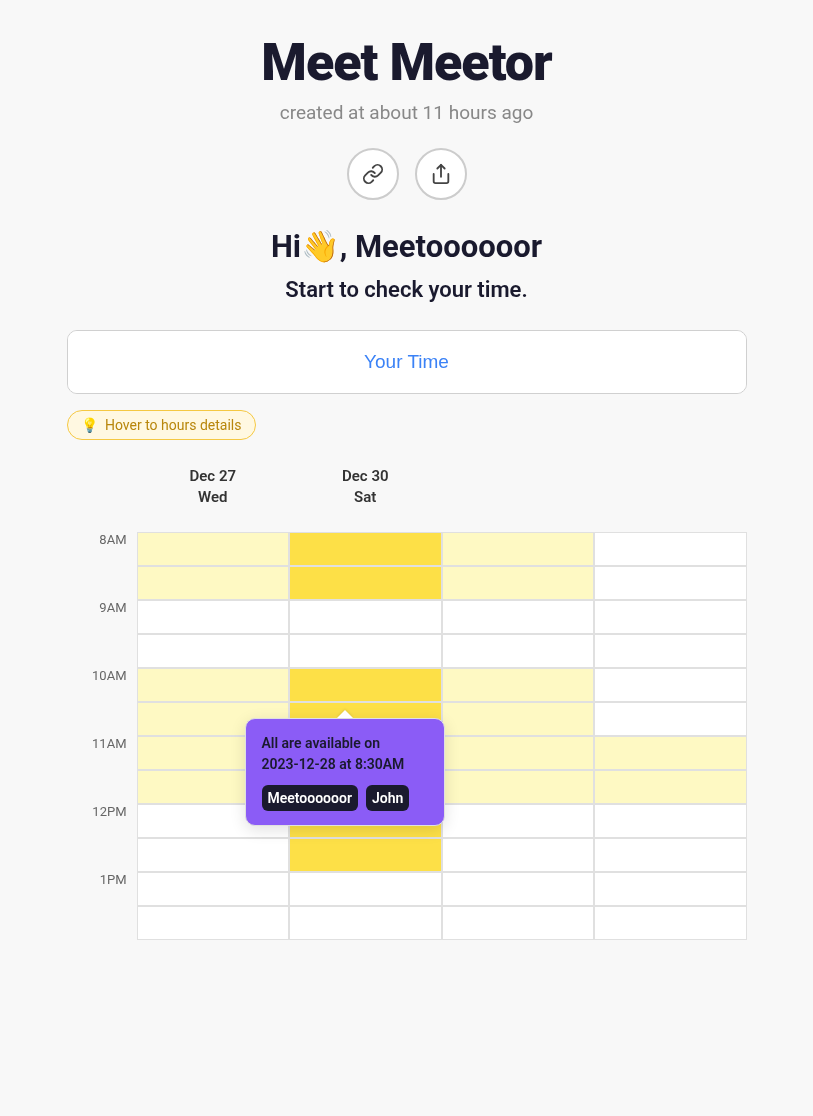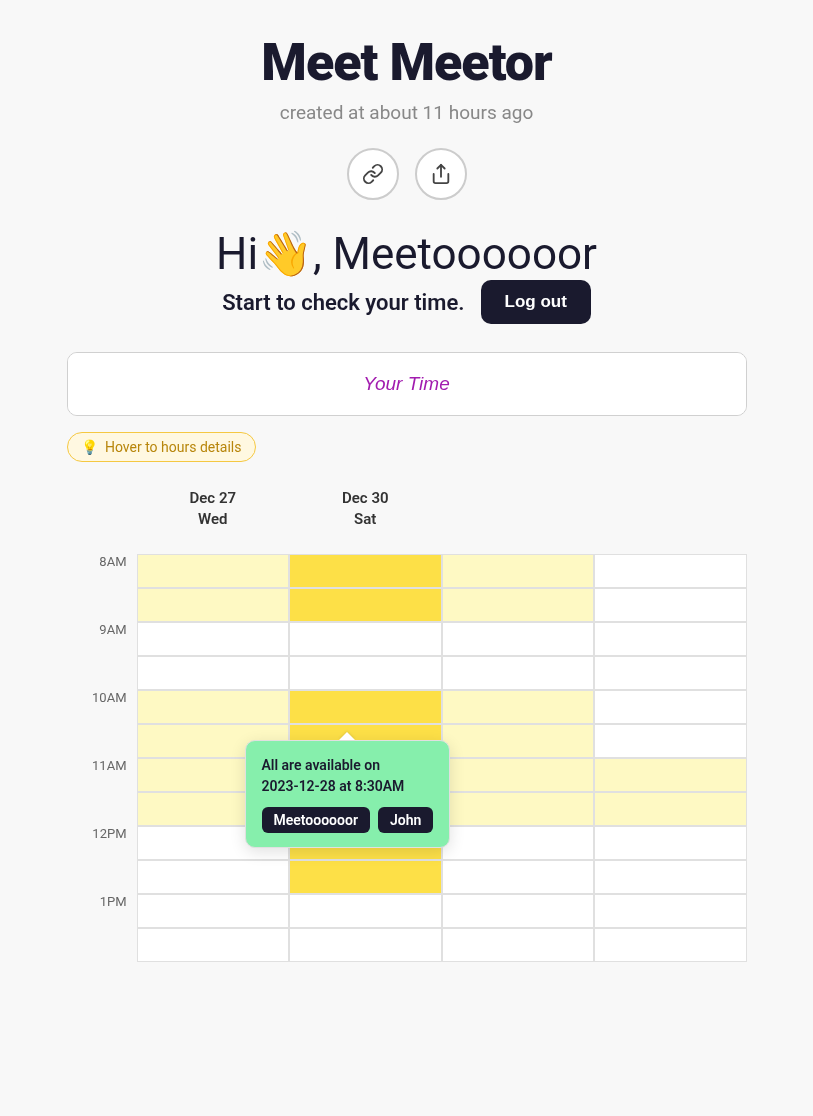--- a/index.html
+++ b/index.html
@@ -41,23 +41,24 @@
       border: 2px solid #ccc;
       background: white;
       display: flex;
       align-items: center;
       justify-content: center;
       cursor: pointer;
       font-size: 20px;
     }
 
     .greeting {
-      font-size: 44px;
-      font-weight: 400;
+      font-size: 31px;
+      font-weight: 700;
       color: #1a1a2e;
+      margin-bottom: 12px;
     }
 
     .subtitle-row {
       display: flex;
       align-items: center;
       gap: 16px;
       margin-bottom: 28px;
     }
 
     .subtitle {
@@ -86,24 +87,23 @@
       overflow: hidden;
       background: white;
     }
 
     .tab-your-time {
       flex: 1;
       padding: 20px;
       background: white;
       text-align: center;
       font-size: 19px;
-      color: #a21caf;
+      color: #3b82f6;
       cursor: pointer;
       border: none;
-      font-style: italic;
     }
 
     .tab-group-time {
       flex: 1;
       padding: 20px;
       background: #1a1a2e;
       text-align: center;
       font-size: 19px;
       color: white;
       font-weight: 700;
@@ -188,21 +188,21 @@
 
     
     .tooltip-container {
       position: absolute;
       left: 178px;
       top: 260px;
       z-index: 100;
     }
 
     .tooltip-box {
-      background: #86efac;
+      background: #8b5cf6;
       border: 1.5px solid #e0e0e0;
       border-radius: 10px;
       padding: 14px 16px;
       box-shadow: 0 4px 16px rgba(0,0,0,0.12);
       min-width: 200px;
     }
 
     .tooltip-text {
       font-size: 14px;
       font-weight: 600;
@@ -213,21 +213,21 @@
 
     .tooltip-tags {
       display: flex;
       gap: 8px;
     }
 
     .tooltip-tag {
       background: #1a1a2e;
       color: white;
       border-radius: 6px;
-      padding: 5px 12px;
+      padding: 5px 6px;
       font-size: 14px;
       font-weight: 600;
     }
 
     .tooltip-arrow {
       width: 0;
       height: 0;
       border-left: 8px solid transparent;
       border-right: 8px solid transparent;
       border-bottom: 8px solid white;
@@ -259,21 +259,20 @@
     </svg>
   </button>
 </div>
 
 <div class="greeting">
   Hi👋, Meetoooooor
 </div>
 
 <div class="subtitle-row">
   <span class="subtitle">Start to check your time.</span>
-  <button class="logout-btn">Log out</button>
 </div>
 
 <div class="tab-row">
   <button class="tab-your-time">Your Time</button>
 </div>
 
 <div class="hint-badge">
   <span>💡</span>
   <span>Hover to hours details</span>
 </div>

